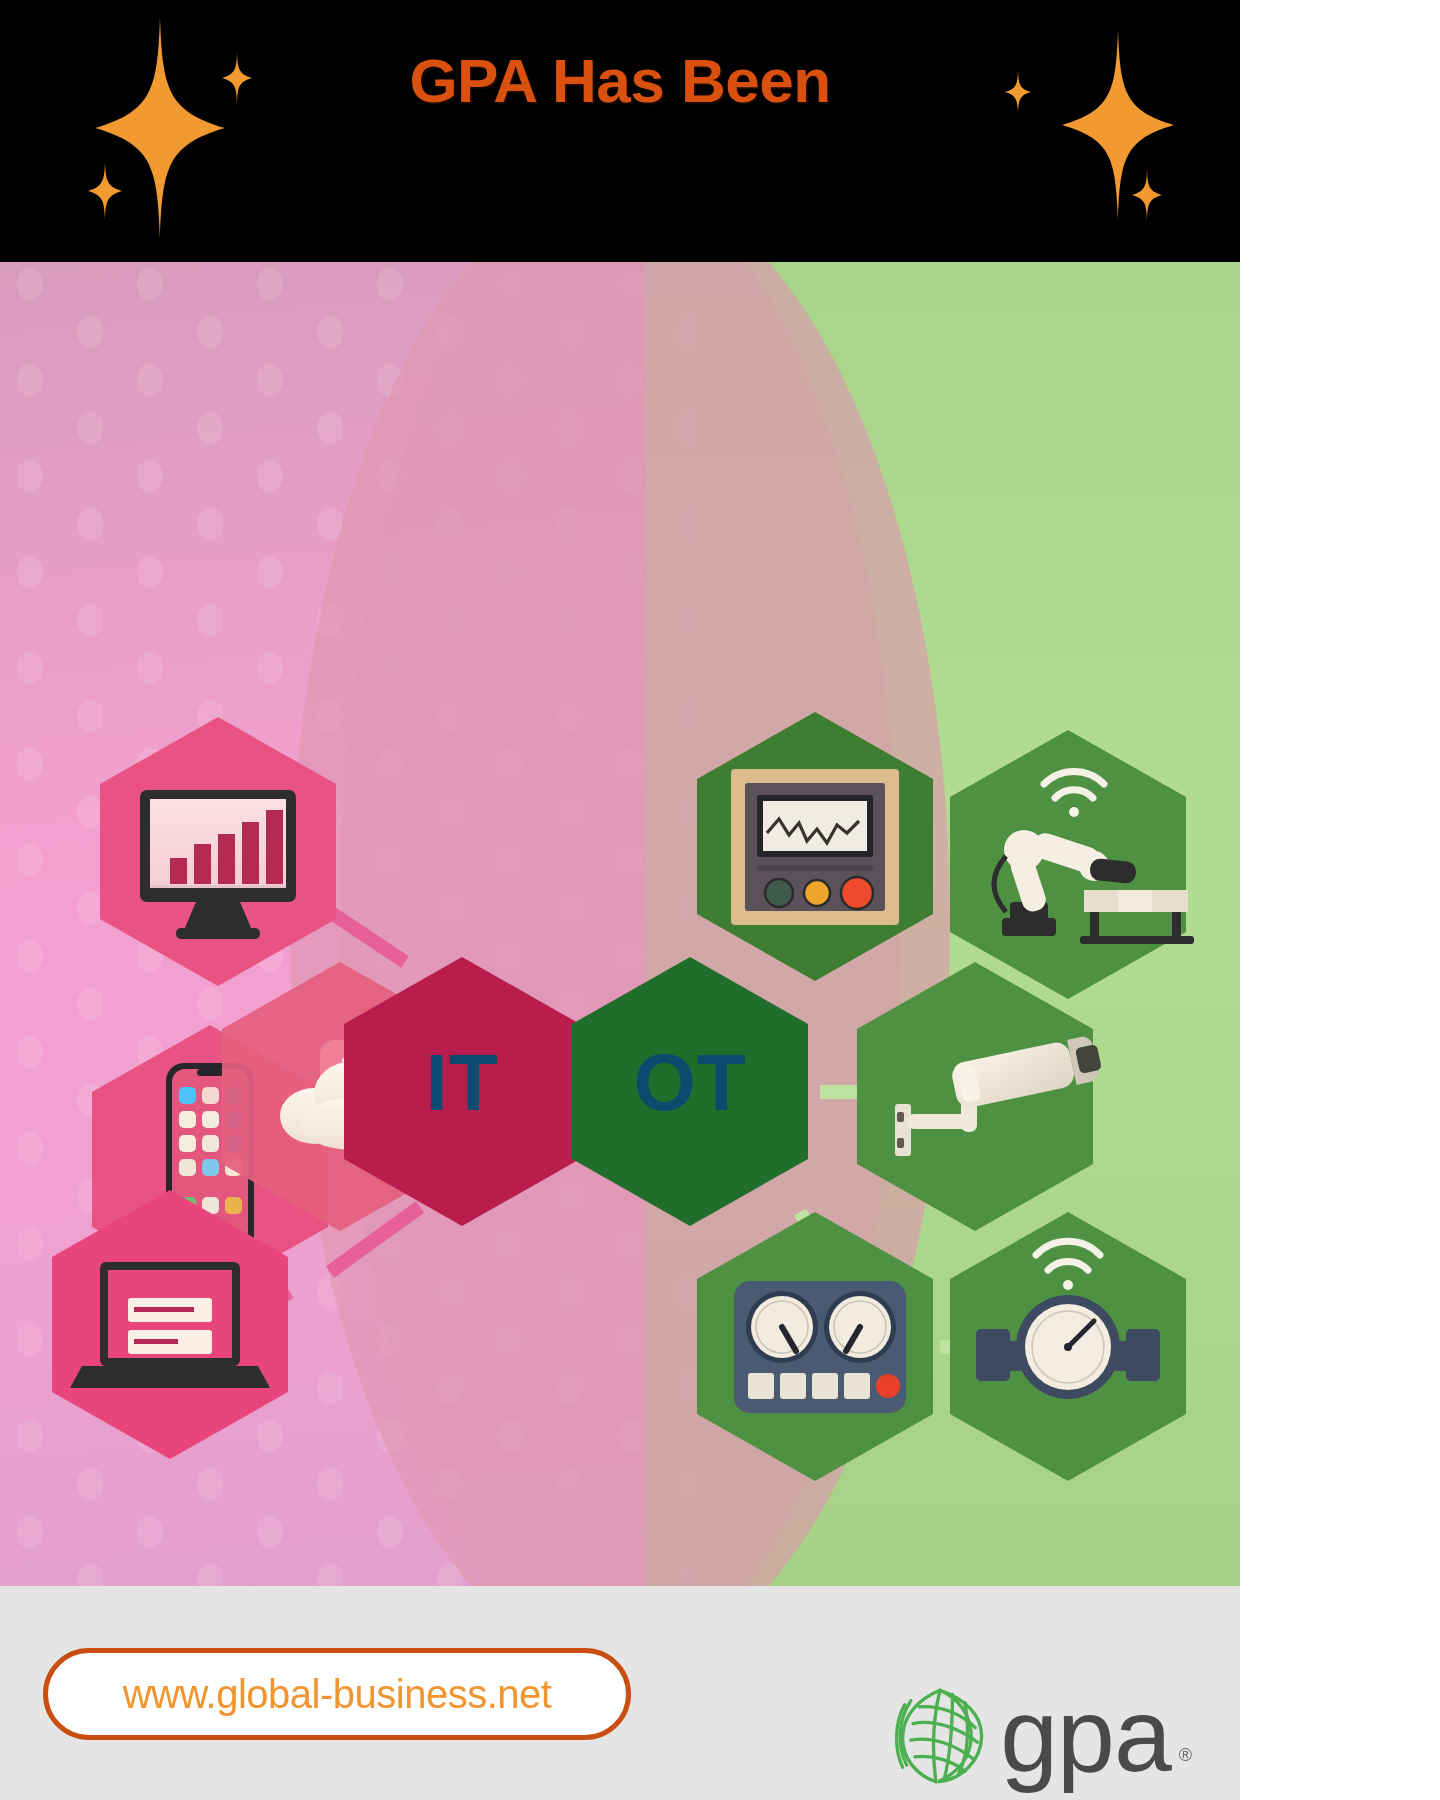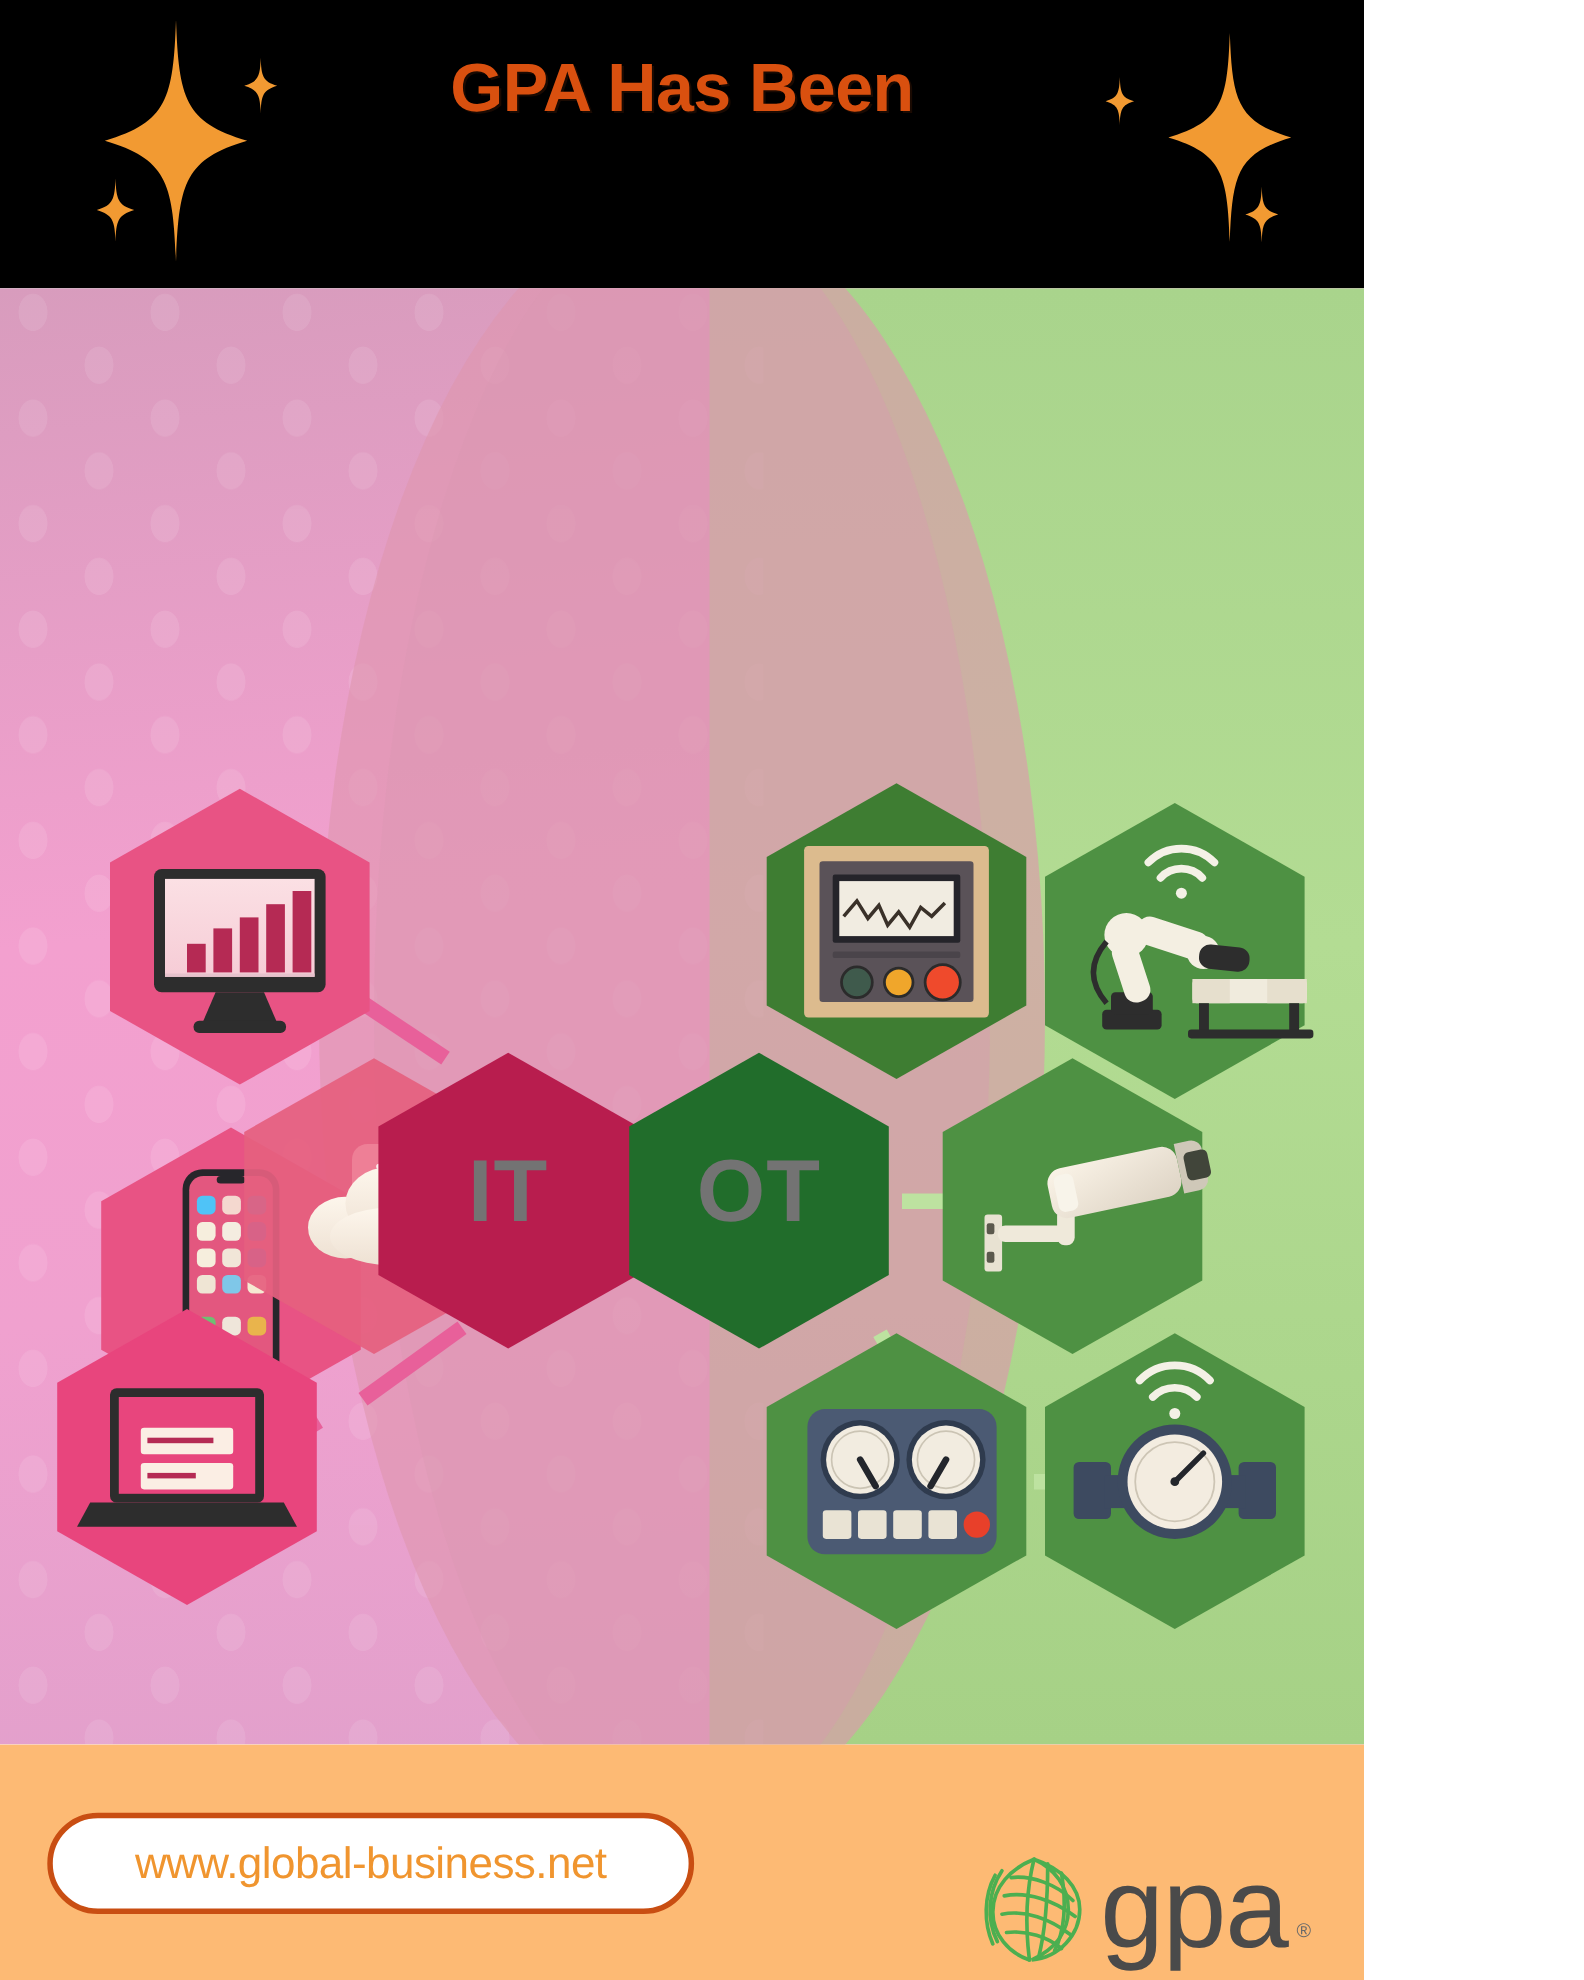--- a/index.html
+++ b/index.html
@@ -82,34 +82,34 @@
     background: rgba(219,153,178,0.35);
     border-radius: 50% / 50%;
   }
 
   
   .hexlayer { position: absolute; inset: 0; }
   .hexlayer svg { position: absolute; top: 0; left: 0; }
 
   .hex-label {
     position: absolute;
-    color: #737373;
+    color: #0c4a6e;
     font-size: 80px;
     font-weight: 700;
     letter-spacing: 1px;
     text-align: center;
     pointer-events: none;
   }
 
   
   .footer {
     position: absolute;
     top: 1586px; left: 0;
     width: 1240px; height: 214px;
-    background: #fdba74;
+    background: #e5e5e5;
   }
   .url-pill {
     position: absolute;
     left: 43px; top: 62px;
     width: 588px; height: 92px;
     border: 5px solid #c94e12;
     border-radius: 48px;
     display: flex; align-items: center; justify-content: center;
     background: #fff;
   }

